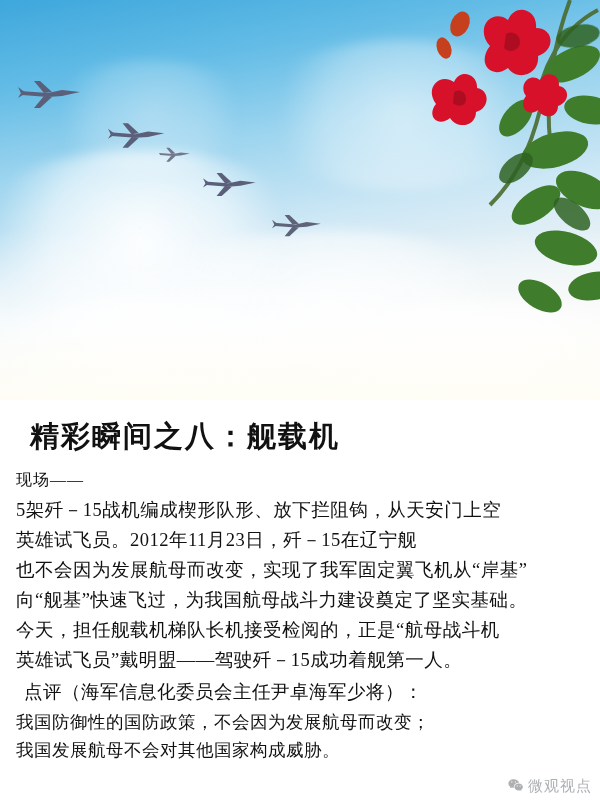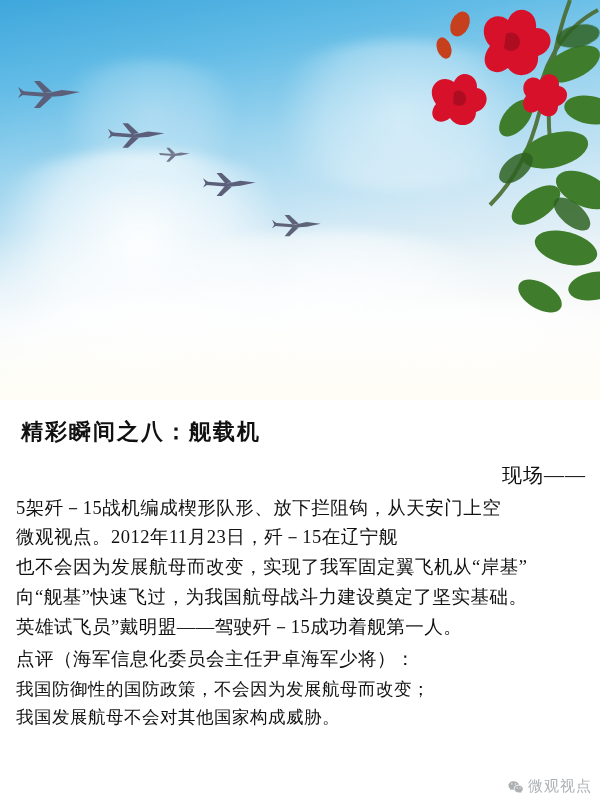--- a/index.html
+++ b/index.html
@@ -68,63 +68,62 @@
   .article {
     position: relative;
     box-sizing: border-box;
     width: 600px;
     height: 400px;
     padding: 18px 14px 0 14px;
     background: #ffffff;
     color: #111111;
   }
   .headline {
-    font-size: 22px;
+    font-size: 29px;
     line-height: 1.25;
     font-weight: bold;
     letter-spacing: 2px;
-    margin: 0 0 14px 7px;
+    margin: 0 0 14px 16px;
     font-family: "Liberation Serif", serif;
   }
   .scene-label {
-    font-size: 20px;
+    font-size: 16px;
     line-height: 1.5;
     margin: 0 0 4px 2px;
     letter-spacing: 1px;
-    text-align: right;
   }
   .body-line {
     font-size: 18.5px;
     line-height: 1.62;
     letter-spacing: 0.5px;
     margin: 0 0 0 2px;
     white-space: nowrap;
   }
   .comment-title {
     font-size: 18.5px;
     line-height: 1.62;
     letter-spacing: 0.5px;
-    margin: 2px 0 0 2px;
+    margin: 2px 0 0 10px;
     white-space: nowrap;
   }
   .comment-line {
     font-size: 17.5px;
     line-height: 1.6;
     letter-spacing: 0.5px;
     margin: 0 0 0 2px;
     white-space: nowrap;
   }
 
   
   .watermark {
     position: absolute;
     right: 8px;
     bottom: 4px;
     display: flex;
-    align-items: flex-end;
+    align-items: flex-start;
     gap: 4px;
     color: #9fa3a6;
     font-size: 15px;
     font-family: "Liberation Sans", sans-serif;
     letter-spacing: 1px;
     opacity: .85;
   }
   .wm-icon {
     width: 17px; height: 17px;
     display: inline-block;
@@ -239,23 +238,24 @@
     </svg>
   </div>
 
   <div class="article">
 
     <h1 class="headline">精彩瞬间之八：舰载机</h1>
 
     <p class="scene-label">现场——</p>
 
     <p class="body-line">5架歼－15战机编成楔形队形、放下拦阻钩，从天安门上空</p>
-    <p class="body-line">微观视点。2012年11月23日，歼－15在辽宁舰</p>
+    <p class="body-line">英雄试飞员。2012年11月23日，歼－15在辽宁舰</p>
     <p class="body-line">也不会因为发展航母而改变，实现了我军固定翼飞机从“岸基”</p>
     <p class="body-line">向“舰基”快速飞过，为我国航母战斗力建设奠定了坚实基础。</p>
+    <p class="body-line">今天，担任舰载机梯队长机接受检阅的，正是“航母战斗机</p>
     <p class="body-line">英雄试飞员”戴明盟——驾驶歼－15成功着舰第一人。</p>
 
     <p class="comment-title">点评（海军信息化委员会主任尹卓海军少将）：</p>
     <p class="comment-line">我国防御性的国防政策，不会因为发展航母而改变；</p>
     <p class="comment-line">我国发展航母不会对其他国家构成威胁。</p>
 
     <div class="watermark">
       <span class="wm-icon">
         <svg width="17" height="17" viewBox="0 0 24 24" fill="#9fa3a6">
           <path d="M9.3 3C5.3 3 2 5.7 2 9.1c0 1.9 1.1 3.6 2.8 4.7L4.2 16l2.5-1.3c.8.2 1.7.4 2.6.4h.5c-.1-.4-.2-.9-.2-1.3 0-3.2 3.1-5.7 6.9-5.7h.6C16.4 5.2 13.2 3 9.3 3zm-2.5 3c.5 0 .9.4.9.9s-.4.9-.9.9-.9-.4-.9-.9.4-.9.9-.9zm5 0c.5 0 .9.4.9.9s-.4.9-.9.9-.9-.4-.9-.9.4-.9.9-.9z"></path>

